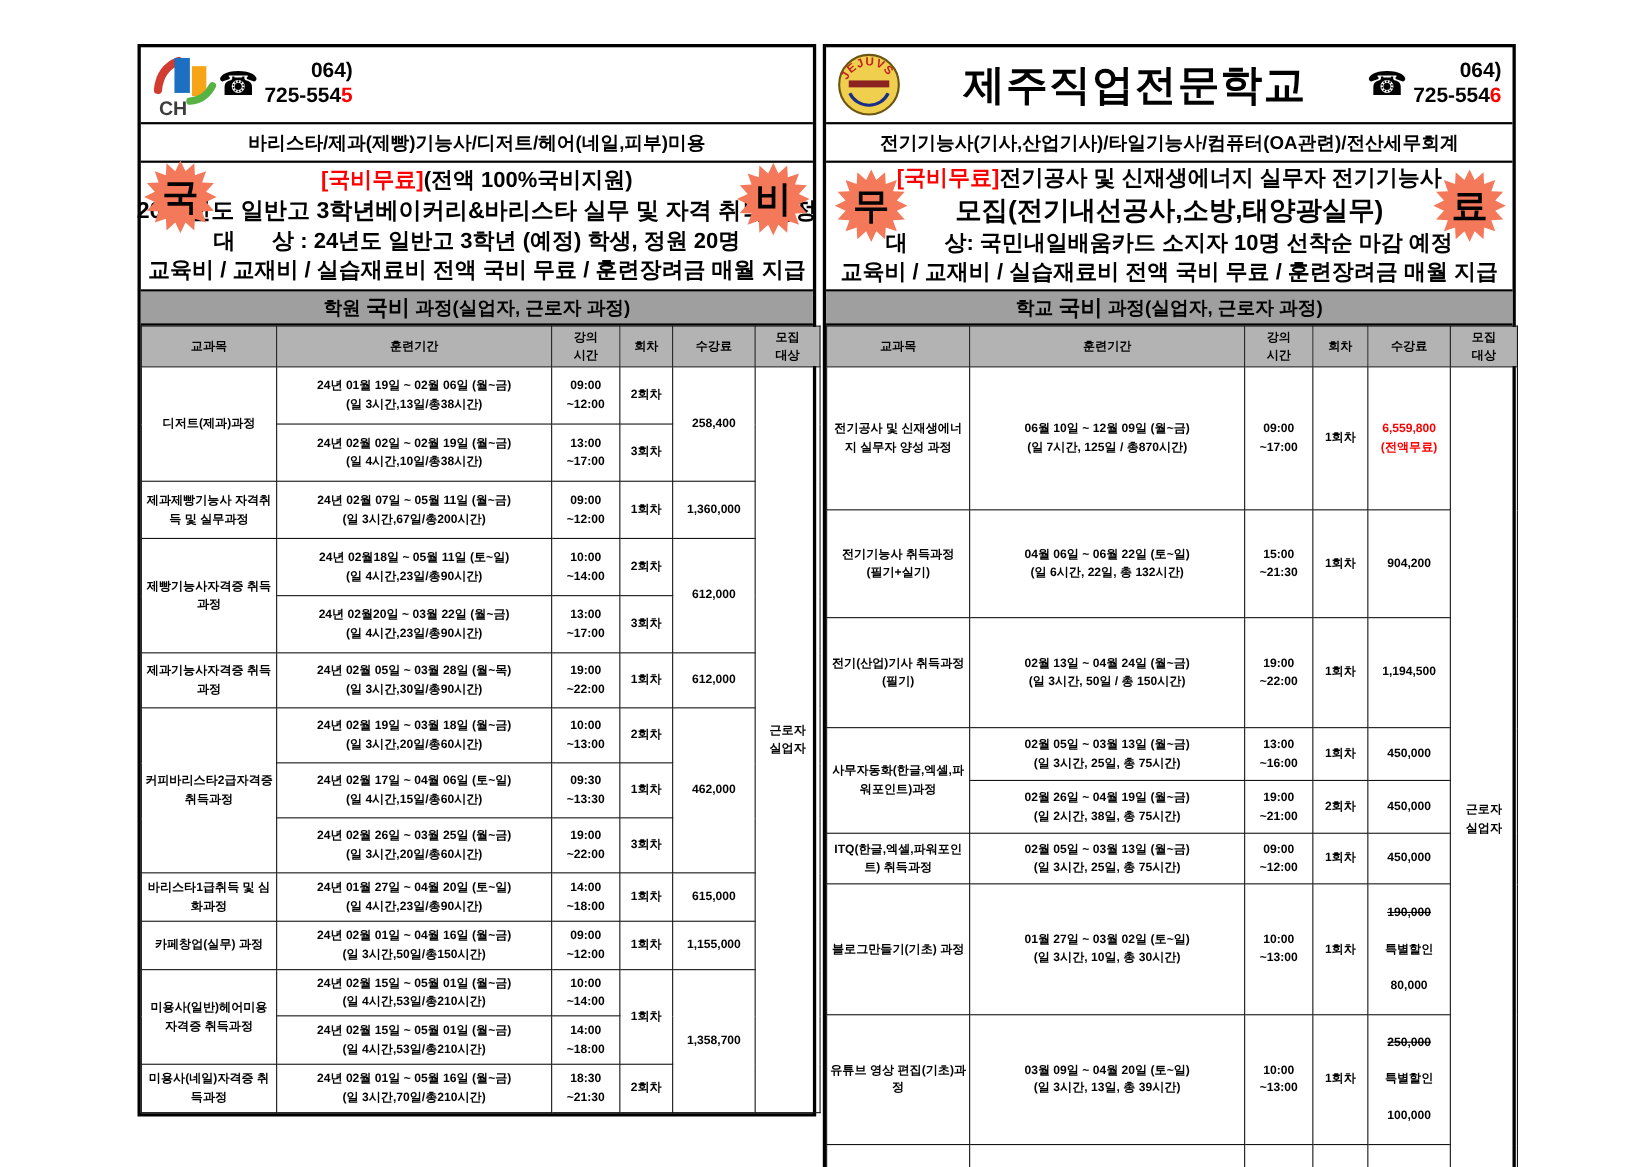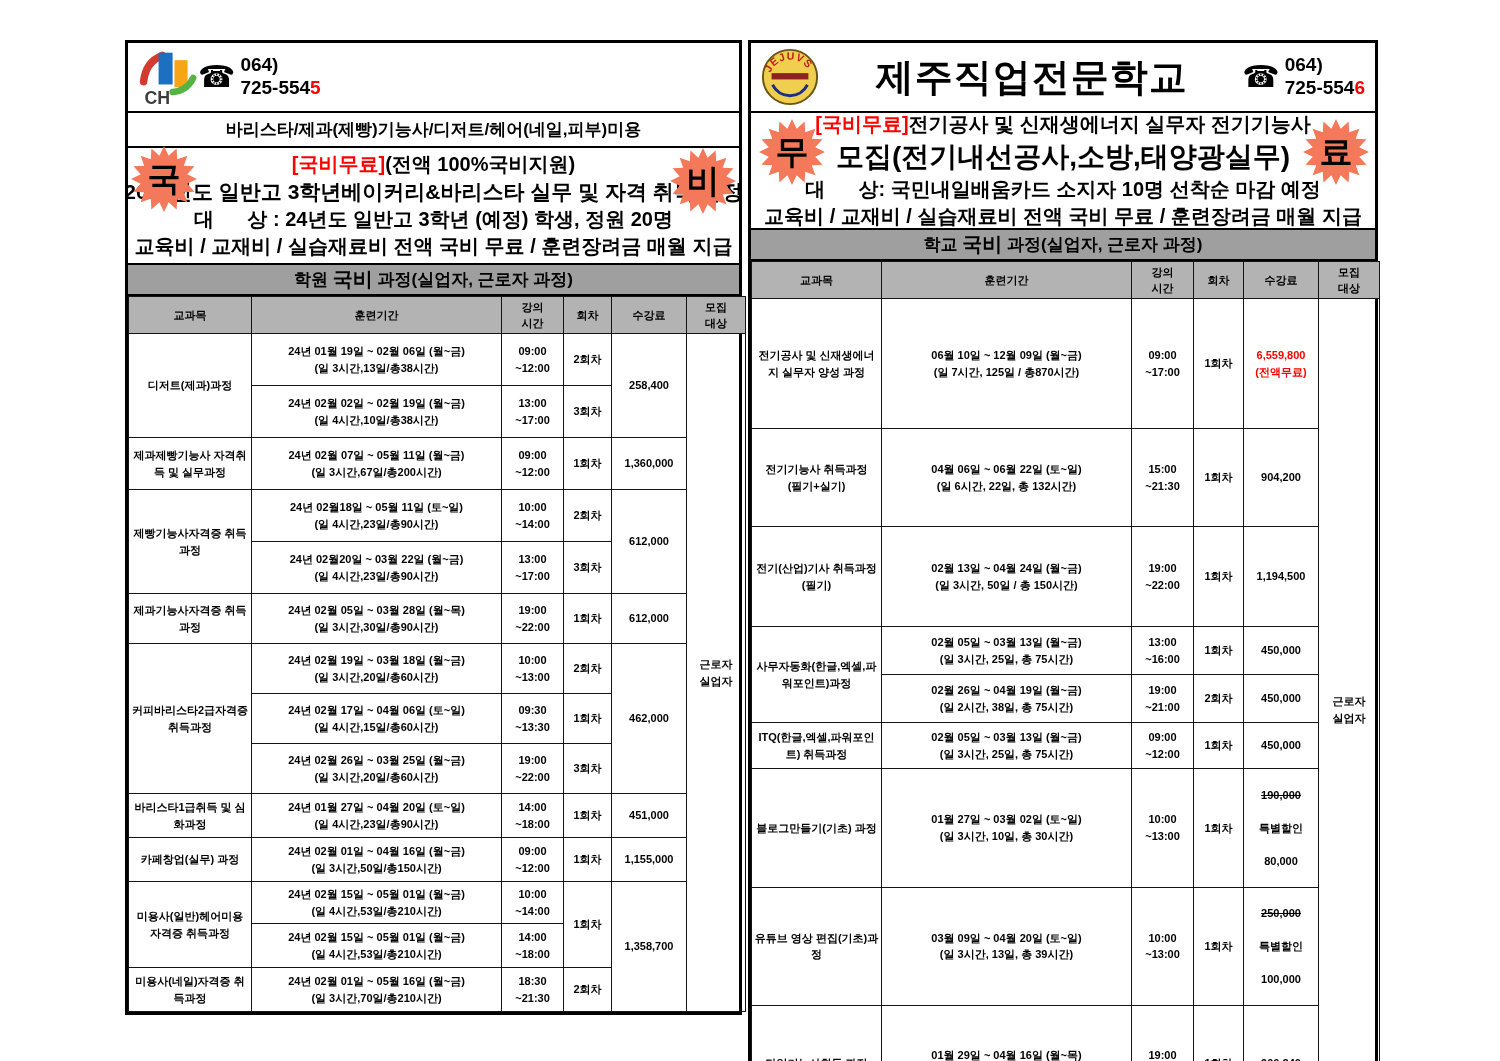--- a/index.html
+++ b/index.html
@@ -11,32 +11,32 @@
   .panel{position:absolute;top:40px;border:3px solid #000;background:#fff;box-sizing:border-box}
   .panel-left{left:125px;width:617px}
   .panel-right{left:748px;width:630px}
 
   .hdr{height:70px;display:flex;align-items:center;border-bottom:2px solid #000;box-sizing:border-box;padding:0 8px}
   .logo{width:62px;flex:0 0 62px;display:flex;align-items:center;justify-content:center}
   .logo svg{display:block}
   .title{flex:1;text-align:center;font-size:38px;letter-spacing:1px;white-space:nowrap}
   .phone{display:flex;align-items:center;gap:5px;flex:0 0 auto;padding-right:2px}
   .phone-icon{font-size:30px;line-height:1}
-  .phone-nums{font-size:19px;line-height:1.2;text-align:left}
+  .phone-nums{font-size:19px;line-height:1.2;text-align:right}
   .red{color:var(--red)}
 
   .sub{height:35px;display:flex;align-items:center;justify-content:center;font-size:17px;border-bottom:2px solid #000;box-sizing:border-box;white-space:nowrap}
 
   .promo{position:relative;height:117px;border-bottom:2px solid #000;box-sizing:border-box;
          display:flex;flex-direction:column;justify-content:center;align-items:center;text-align:center;line-height:1.35}
   .promo .l1{font-size:20px}
   .promo .l2{font-size:21px;white-space:nowrap}
   .promo .l3,.promo .l4{font-size:20px;white-space:pre-wrap}
   .panel-right .promo .l1{font-size:20px}
-  .panel-right .promo .l2{font-size:28px}
+  .panel-right .promo .l2{font-size:24px}
   .panel-right .promo .l3,.panel-right .promo .l4{font-size:20px}
 
   .starburst{position:absolute;width:66px;height:66px;z-index:3}
   .burst-svg{position:absolute;inset:0;width:100%;height:100%}
   .bchar{position:absolute;inset:0;display:flex;align-items:center;justify-content:center;font-size:33px;font-weight:bold;color:#000}
 
   .bar{height:31px;background:var(--bar-bg);display:flex;align-items:center;justify-content:center;
        font-size:17px;border-bottom:2px solid #000;box-sizing:border-box;white-space:pre}
   .bar .big{font-size:20px}
 
@@ -191,21 +191,21 @@
 ~22:00</td>
       <td>3회차</td>
     </tr>
     <tr style="height:44px">
       <td class="subj">바리스타1급취득 및 심화과정</td>
       <td>24년 01월 27일 ~ 04월 20일 (토~일)
 (일 4시간,23일/총90시간)</td>
       <td>14:00
 ~18:00</td>
       <td>1회차</td>
-      <td class="num">451,000</td>
+      <td class="num">615,000</td>
     </tr>
     <tr style="height:44px">
       <td class="subj">카페창업(실무) 과정</td>
       <td>24년 02월 01일 ~ 04월 16일 (월~금)
 (일 3시간,50일/총150시간)</td>
       <td>09:00
 ~12:00</td>
       <td>1회차</td>
       <td class="num">1,155,000</td>
     </tr>
@@ -250,20 +250,21 @@
         <path d="M14 40 A20 20 0 0 0 50 40" fill="none" stroke="#1a2f8a" stroke-width="3"></path>
       </svg>
     </div>
     <div class="title">제주직업전문학교</div>
     <div class="phone">
       <span class="phone-icon">☎</span>
       <span class="phone-nums"><span>064)</span><br><span>725-554</span><span class="red">6</span></span>
     </div>
   </div>
 
+  <div class="sub">전기기능사(기사,산업기사)/타일기능사/컴퓨터(OA관련)/전산세무회계</div>
 
   <div class="promo">
     <div class="starburst" style="left:8px;top:6px">
         <svg viewBox="0 0 100 100" class="burst-svg">
           <polygon points="50.00,0.00 57.02,14.69 69.13,3.81 70.00,20.07 85.36,14.64 79.93,30.00 96.19,30.87 85.31,42.98 100.00,50.00 85.31,57.02 96.19,69.13 79.93,70.00 85.36,85.36 70.00,79.93 69.13,96.19 57.02,85.31 50.00,100.00 42.98,85.31 30.87,96.19 30.00,79.93 14.64,85.36 20.07,70.00 3.81,69.13 14.69,57.02 0.00,50.00 14.69,42.98 3.81,30.87 20.07,30.00 14.64,14.64 30.00,20.07 30.87,3.81 42.98,14.69" fill="#f4795a"></polygon>
         </svg>
       <span class="bchar">무</span>
     </div>
     <div class="starburst" style="right:6px;top:6px">
         <svg viewBox="0 0 100 100" class="burst-svg">

